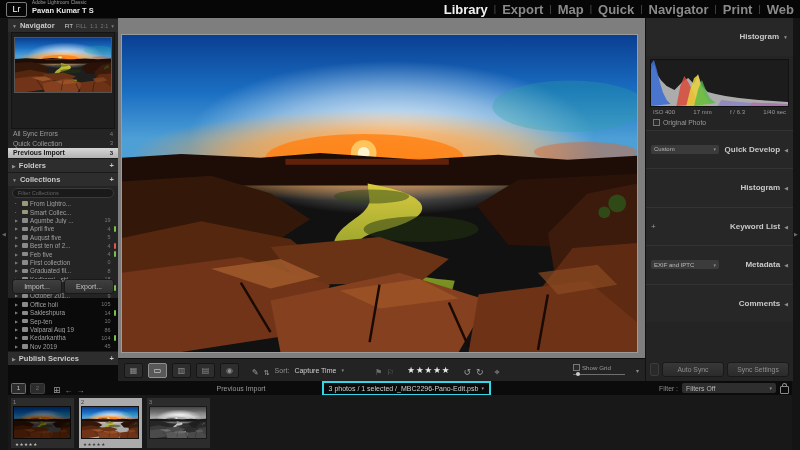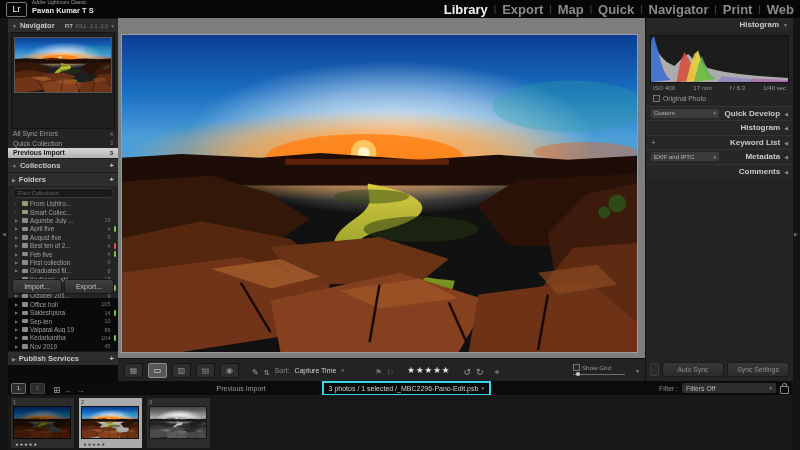--- a/index.html
+++ b/index.html
@@ -71,21 +71,21 @@
   .i-move::after{content:"⌖";font-size:9px;}
   #showgrid{margin-left:auto;display:flex;flex-direction:column;align-items:flex-start;gap:1px;}
   #showgrid .row{display:flex;align-items:center;gap:2px;}
   .mini-check{width:5px;height:5px;border:1px solid #777;background:#2a2a2a;}
   #sg-label{font-size:6.2px;color:#9a9a9a;}
   .slider{width:52px;height:5px;position:relative;}
   .slider .track{position:absolute;left:0;top:2px;width:100%;height:1px;background:#6f6f6f;}
   .slider .knob{position:absolute;left:3px;top:0;width:4.5px;height:4.5px;border-radius:50%;background:#cdcdcd;}
   
   #right-panel{position:absolute;left:645px;top:18px;width:147px;height:363px;background:#242424;border-left:1px solid #121212;}
-  .rp-head{height:13.5px;display:flex;align-items:center;justify-content:flex-end;gap:4px;padding:0 5px;
+  .rp-head{height:13.5px;display:flex;align-items:center;justify-content:flex-end;gap:4px;padding:12px 5px;
            border-top:1px solid #333;background:#272727;font-size:8px;font-weight:bold;color:#c9c9c9;}
   .rp-head .i-tri-left::after,.rp-head .i-tri-down::after{font-size:5px;color:#8f8f8f;}
   .rp-head .lead{margin-right:auto;display:flex;align-items:center;font-weight:normal;}
   .mini-select{width:62px;height:9px;background:#3b3b3b;border-radius:2px;display:flex;align-items:center;justify-content:space-between;
                padding:0 3px;font-size:6px;color:#b9b9b9;font-weight:normal;}
   .mini-select .i-caret::after{font-size:5px;color:#8f8f8f;}
   #histo-box{margin:3px 4px 0 4px;height:46px;background:#1c1c1c;border:1px solid #121212;}
   #exif-row{display:flex;justify-content:space-between;padding:2px 7px 0 7px;font-size:6px;color:#9a9a9a;}
   #orig-row{display:flex;align-items:center;gap:3px;padding:4px 0 4px 7px;font-size:6.8px;color:#9a9a9a;}
   #rp-bottom{position:absolute;left:0;bottom:4px;width:147px;display:flex;align-items:center;gap:3px;padding:0 4px;box-sizing:border-box;}
@@ -238,28 +238,28 @@
         <div class="cat-row">
           <span class="c-label">Quick Collection</span>
           <span class="c-count">3</span>
         </div>
         <div class="cat-row sel">
           <span class="c-label">Previous Import</span>
           <span class="c-count">3</span>
         </div>
       </div>
     <div class="panel-head">
+      <span class="i-tri-right"></span>
+      <span>Folders</span>
+      <span class="head-spacer"></span>
+      <span class="i-plus"></span>
+    </div>
+    <div class="panel-head">
       <span class="i-tri-down"></span>
       <span>Collections</span>
-      <span class="head-spacer"></span>
-      <span class="i-plus"></span>
-    </div>
-    <div class="panel-head">
-      <span class="i-tri-right"></span>
-      <span>Folders</span>
       <span class="head-spacer"></span>
       <span class="i-plus"></span>
     </div>
     <div id="col-search">
       <span>Filter Collections</span>
     </div>
     <div id="collections-list">
         <div class="col-row">
           <span class="tri dot"></span>
           <span class="cicon set"></span>

